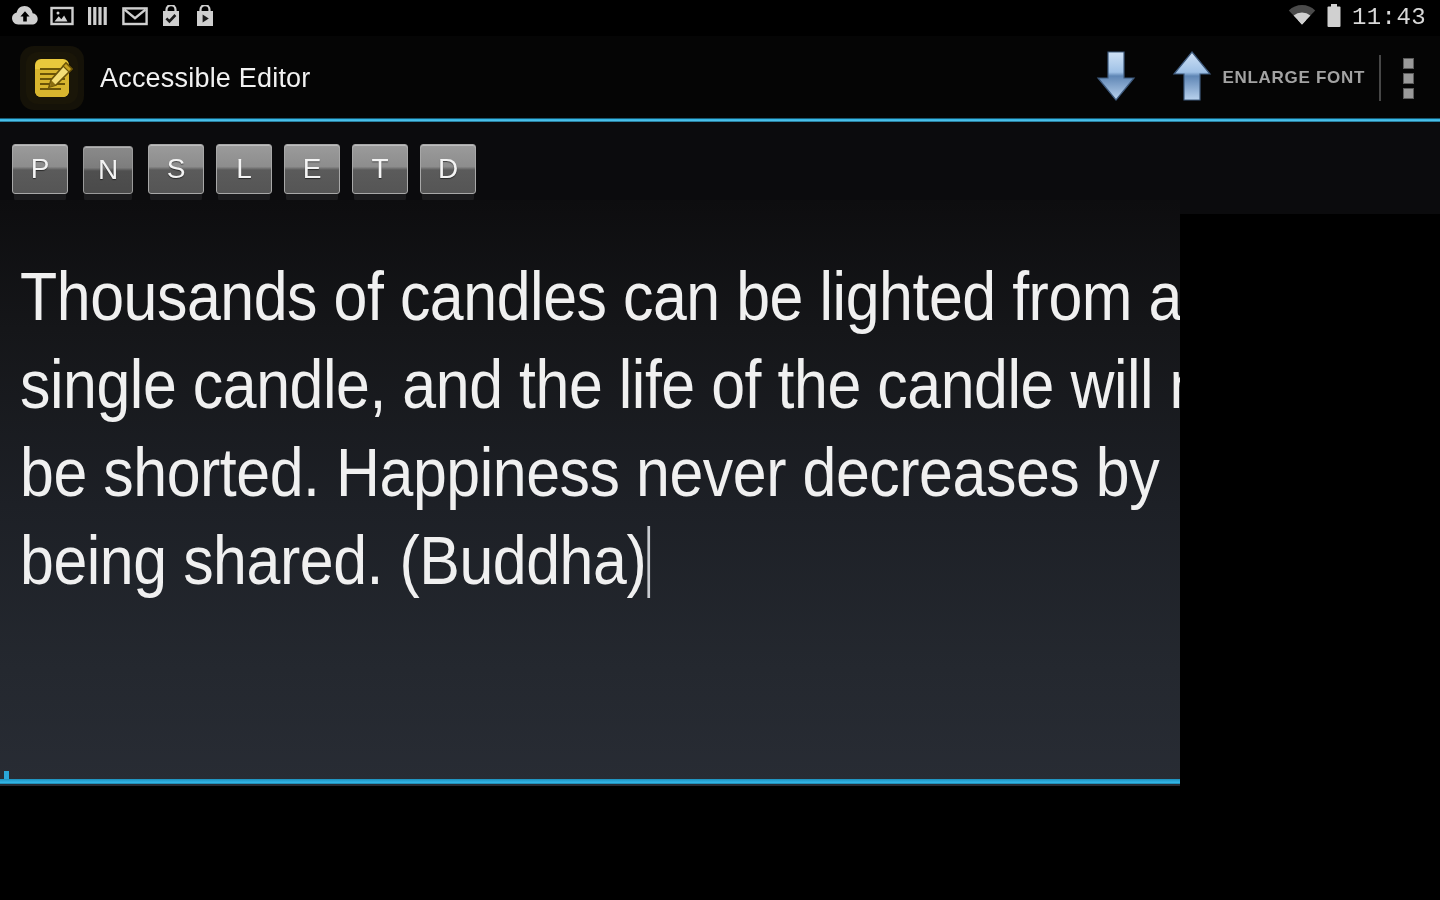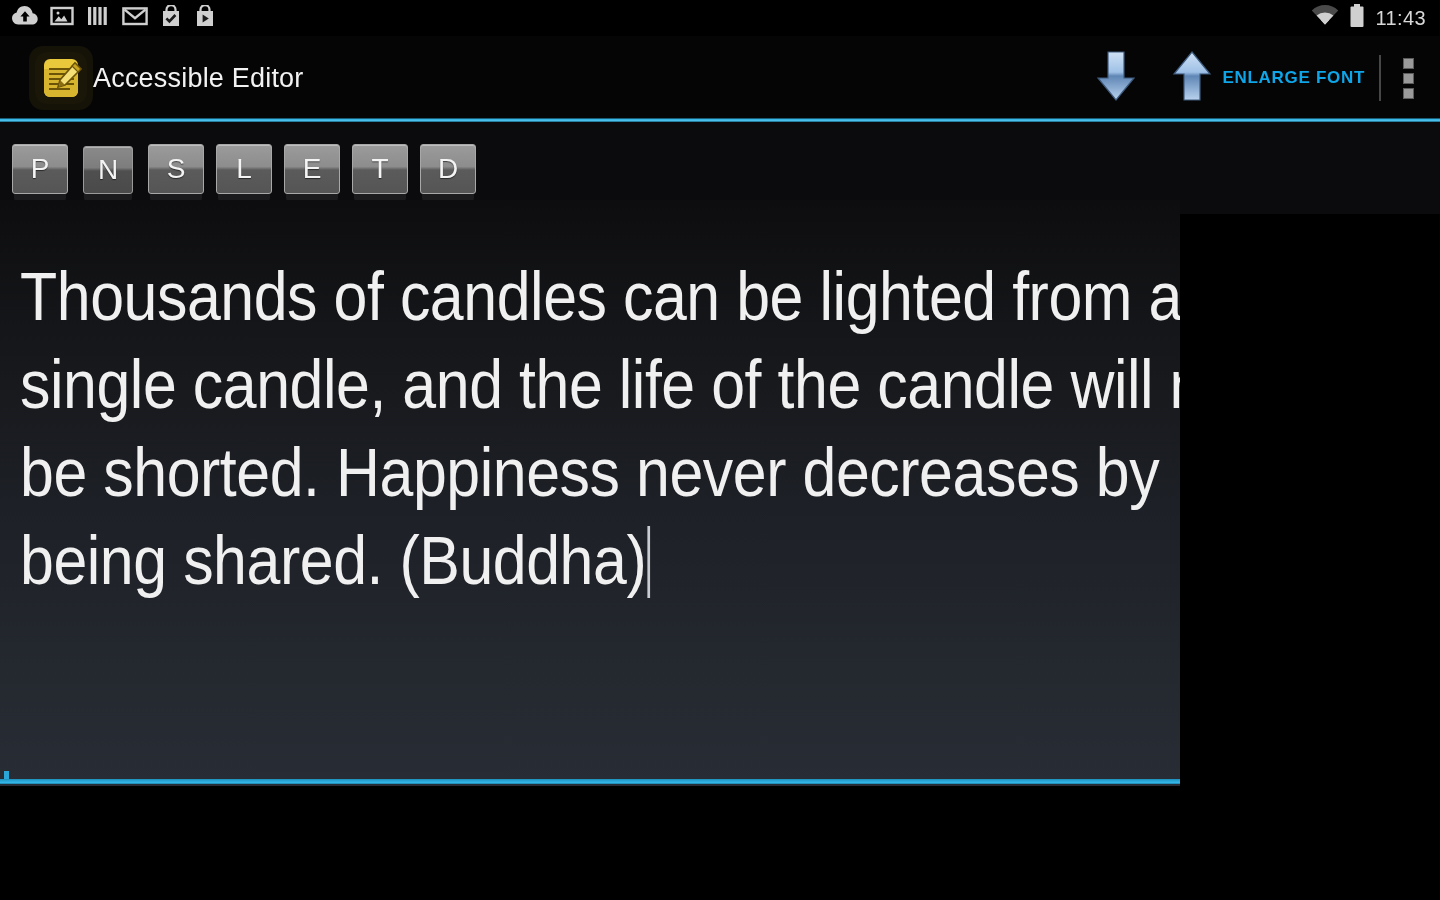--- a/index.html
+++ b/index.html
@@ -26,61 +26,61 @@
   .status-left {
     display:flex; align-items:center;
     gap:12px; padding-left:12px;
   }
   .status-right {
     position:absolute; right:14px; top:0; height:36px;
     display:flex; align-items:center; gap:10px;
   }
   .sicon { display:block; }
   .clock {
-    color:#d8d8d8; font-size:20px; letter-spacing:0.4px;
-    font-family:Liberation Sans, sans-serif;
+    color:#d8d8d8; font-size:24px; letter-spacing:0.4px;
+    font-family:Liberation Mono, monospace;
     line-height:36px;
   }
 
   
   .actionbar {
     position:absolute; top:36px; left:0;
     width:1440px; height:84px;
     background:#050505;
     display:flex; align-items:center;
   }
   .ab-divider-bottom {
     position:absolute; top:118px; left:0;
     width:1440px; height:4px;
     background:linear-gradient(to bottom,#0a2b38 0%,#33b5e5 35%,#4fc6f0 60%,#18627e 100%);
   }
   .ab-left {
-    display:flex; align-items:center; 
-    padding-left:29px;
+    display:flex; align-items:center; gap:16px;
+    padding-left:20px;
   }
   .app-icon {
     width:64px; height:64px; border-radius:14px;
     background:#151208;
     display:flex; align-items:center; justify-content:center;
     flex:none;
   }
   .app-title {
     color:#f2f2f2; font-size:27px; font-weight:400;
     letter-spacing:0.2px;
   }
   .ab-right {
     position:absolute; right:0; top:0; height:84px;
     display:flex; align-items:stretch;
   }
   .ab-btn {
     display:flex; align-items:center; justify-content:center;
     padding:0 14px; cursor:pointer; gap:6px;
   }
   .ab-btn-text {
-    color:#0ea5e9; font-size:17px; font-weight:bold;
+    color:#a3a3a3; font-size:17px; font-weight:bold;
     letter-spacing:0.7px;
   }
   .ab-sep {
     width:1px; align-self:center; height:46px;
     background:#474747;
   }
   .overflow {
     display:flex; flex-direction:column; gap:4px;
     padding:0 26px 0 22px; align-self:center;
     cursor:pointer;

